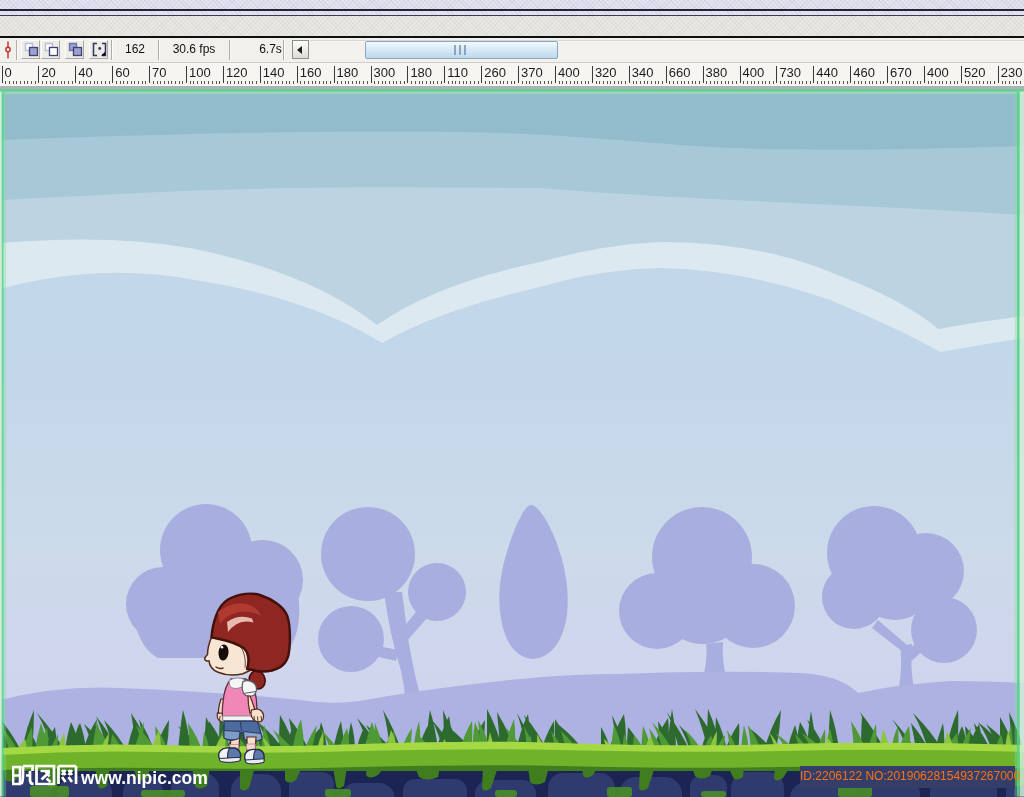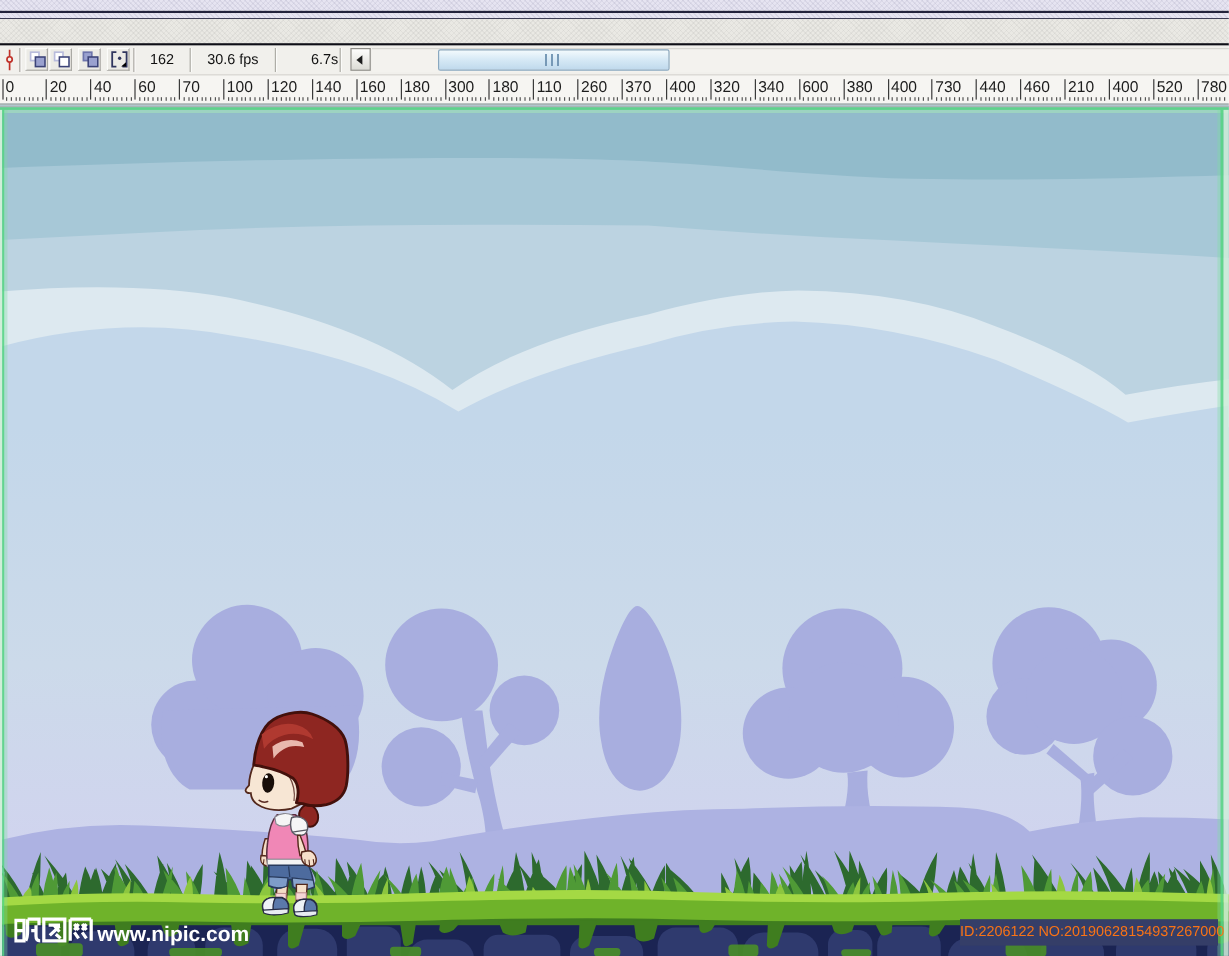--- a/index.html
+++ b/index.html
@@ -111,39 +111,39 @@
       <div class="rn" style="left:484.2px">260</div>
       <div class="mt" style="left:518.1px"></div>
       <div class="rn" style="left:521.1px">370</div>
       <div class="mt" style="left:555.0px"></div>
       <div class="rn" style="left:558.0px">400</div>
       <div class="mt" style="left:591.9px"></div>
       <div class="rn" style="left:594.9px">320</div>
       <div class="mt" style="left:628.8px"></div>
       <div class="rn" style="left:631.8px">340</div>
       <div class="mt" style="left:665.7px"></div>
-      <div class="rn" style="left:668.7px">600</div>
+      <div class="rn" style="left:668.7px">660</div>
       <div class="mt" style="left:702.6px"></div>
       <div class="rn" style="left:705.6px">380</div>
       <div class="mt" style="left:739.5px"></div>
       <div class="rn" style="left:742.5px">400</div>
       <div class="mt" style="left:776.4px"></div>
       <div class="rn" style="left:779.4px">730</div>
       <div class="mt" style="left:813.3px"></div>
       <div class="rn" style="left:816.3px">440</div>
       <div class="mt" style="left:850.2px"></div>
       <div class="rn" style="left:853.2px">460</div>
       <div class="mt" style="left:887.1px"></div>
-      <div class="rn" style="left:890.1px">210</div>
+      <div class="rn" style="left:890.1px">670</div>
       <div class="mt" style="left:924.0px"></div>
       <div class="rn" style="left:927.0px">400</div>
       <div class="mt" style="left:960.9px"></div>
       <div class="rn" style="left:963.9px">520</div>
       <div class="mt" style="left:997.8px"></div>
-      <div class="rn" style="left:1000.8px">780</div>
+      <div class="rn" style="left:1000.8px">230</div>
       <div class="nt" style="left:5.2px"></div>
       <div class="nt" style="left:8.9px"></div>
       <div class="nt" style="left:12.6px"></div>
       <div class="nt" style="left:16.3px"></div>
       <div class="nt" style="left:19.9px"></div>
       <div class="nt" style="left:23.6px"></div>
       <div class="nt" style="left:27.3px"></div>
       <div class="nt" style="left:31.0px"></div>
       <div class="nt" style="left:34.7px"></div>
       <div class="nt" style="left:42.1px"></div>

